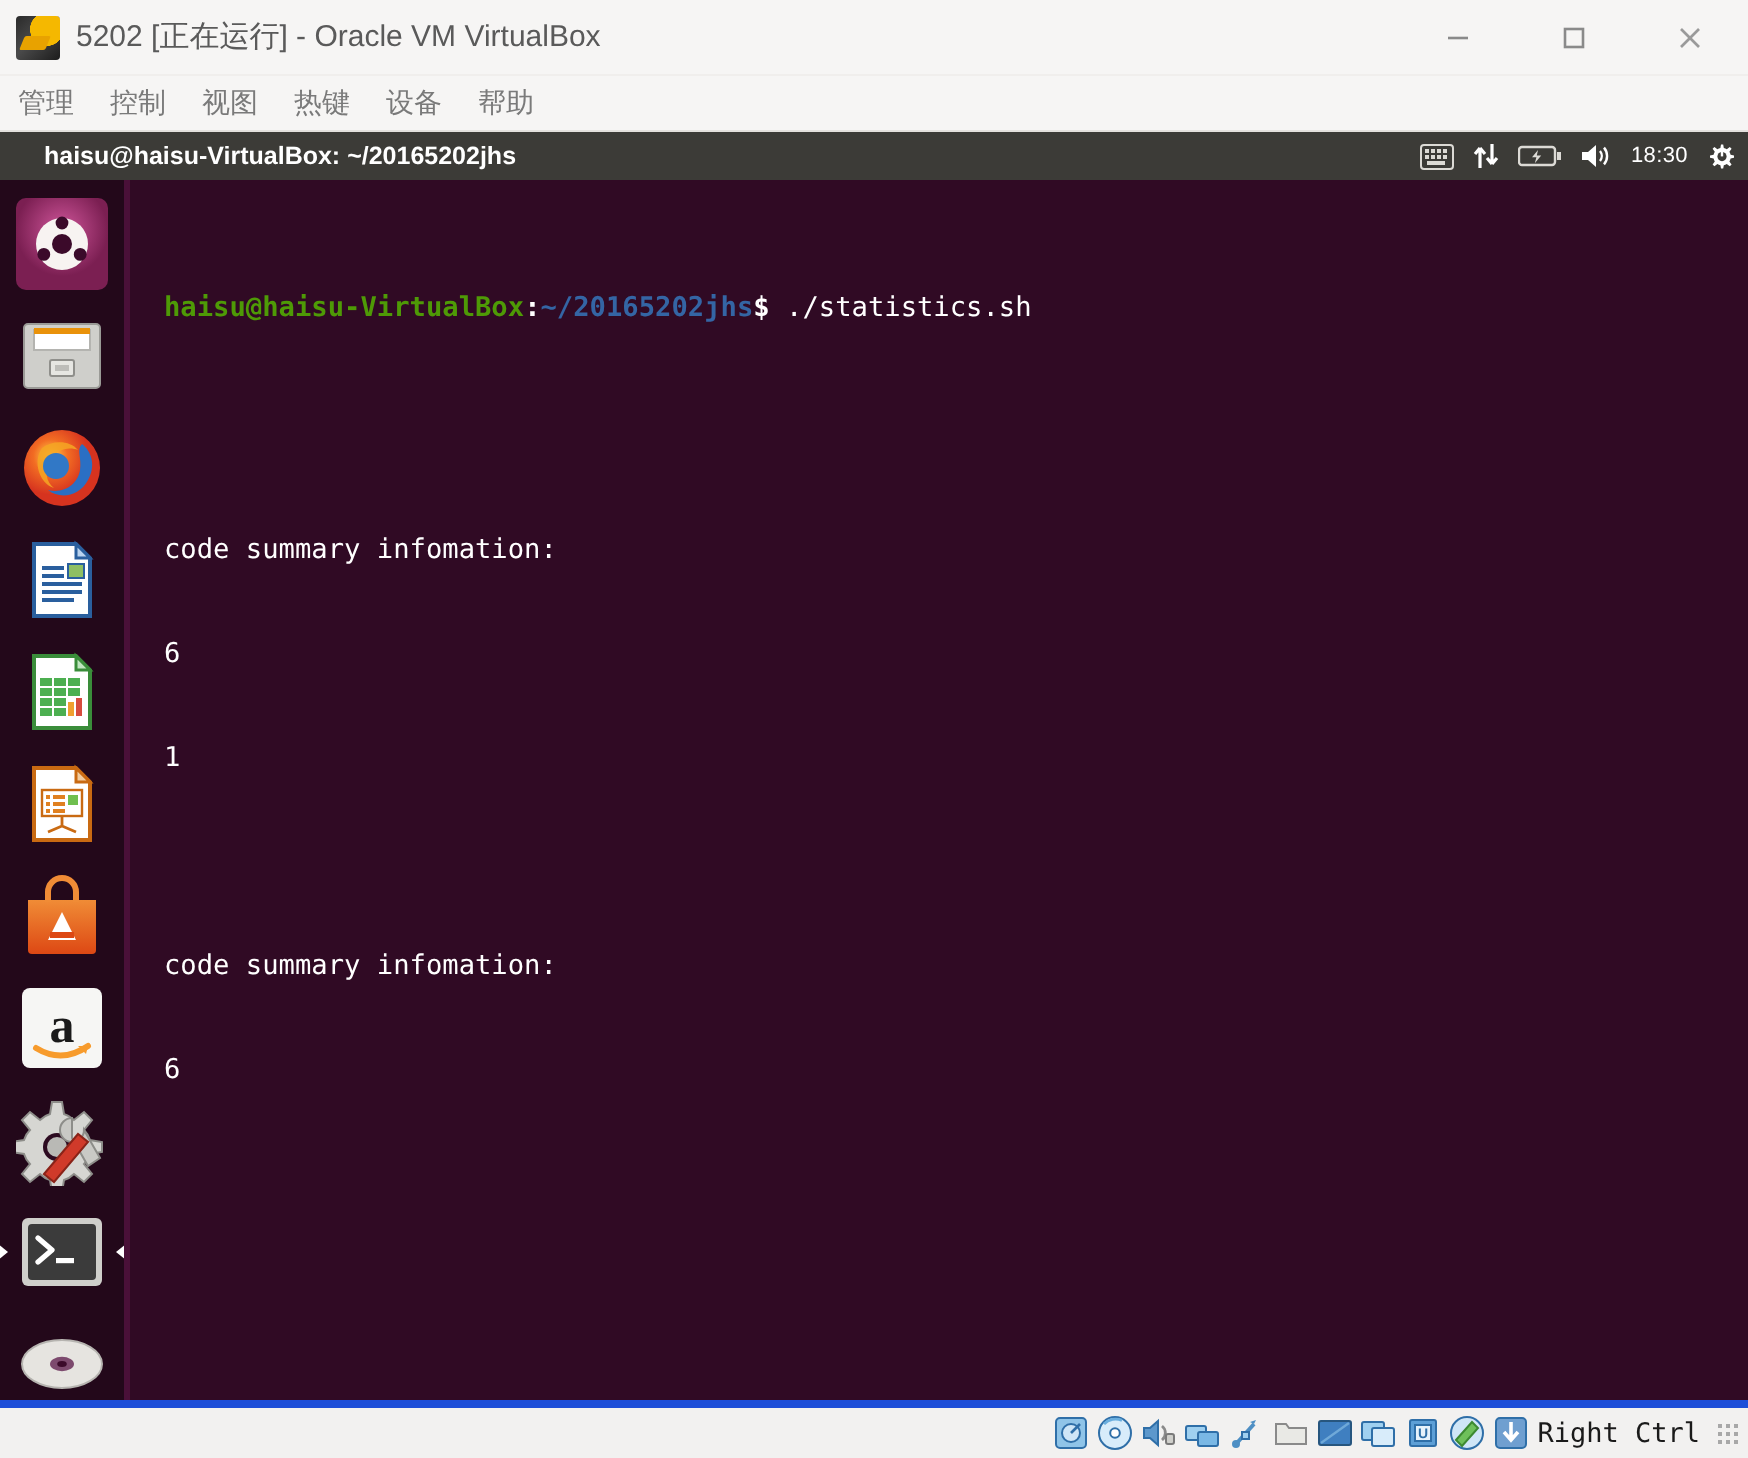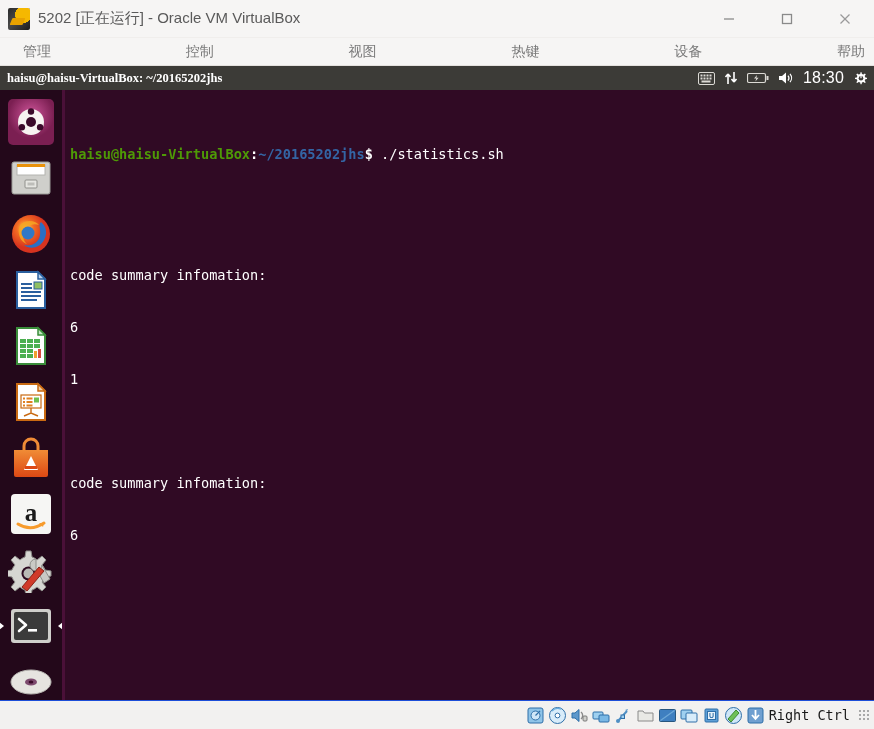--- a/index.html
+++ b/index.html
@@ -57,23 +57,22 @@
     display: flex; align-items: center; justify-content: center;
     color: #8a8a8a;
   }
   .win-btn svg { display: block; }
 
   
   #menu-bar {
     height: 28px; flex: 0 0 28px;
     background: #f6f5f4;
     display: flex; align-items: center;
-    padding-left: 14px;
+    padding-left: 0;
     border-bottom: 1px solid #e4e1de;
-    justify-content: space-between;
   }
   .menu-item {
     font-size: 14px; color: #7a7a7a;
     padding: 2px 9px;
     white-space: nowrap;
     font-family: "Liberation Sans", sans-serif;
   }
 
   
   #guest-screen {
@@ -88,31 +87,31 @@
     position: absolute; left: 0; top: 0;
     width: 874px; height: 24px;
     background: #3c3b37;
     display: flex; align-items: center;
     color: #ffffff;
   }
   #panel-title {
     font-size: 12.5px;
     font-weight: bold;
     color: #ffffff;
-    margin-left: 7px;
+    margin-left: 22px;
     white-space: nowrap;
-    font-family: Liberation Serif, serif;
+    font-family: Liberation Sans, sans-serif;
   }
   #panel-indicators {
     margin-left: auto; display: flex; align-items: center;
     padding-right: 6px; gap: 9px;
   }
   .ind { display: flex; align-items: center; color: #e8e6e3; }
   #panel-clock {
-    font-size: 16px; color: #ffffff;
+    font-size: 11px; color: #ffffff;
     font-family: "Liberation Sans", sans-serif;
     letter-spacing: .2px;
   }
 
   
   #launcher {
     position: absolute; left: 0; top: 24px;
     width: 62px; bottom: 0;
     background: rgba(32,8,24,0.80);
     padding-top: 4px;
@@ -140,21 +139,21 @@
     border-bottom: 4px solid transparent;
     border-right: 5px solid #ffffff;
   }
   .lic { width: 46px; height: 46px; display:block; }
 
   
   #terminal {
     position: absolute;
     left: 62px; top: 24px; right: 0; bottom: 0;
     background: #300a24;
-    padding-left: 4px; padding-top: 4px;
+    padding-left: 16px; padding-top: 4px;
     overflow: hidden;
   }
   #term-leftbar {
     position: absolute; left: 0; top: 0; bottom: 0;
     width: 3px; background: #4a1038;
   }
   #term-lines {
     font-family: "DejaVu Sans Mono", "Liberation Mono", monospace;
     font-size: 13.6px;
     line-height: 17.32px;
@@ -167,21 +166,21 @@
   .cg { color: #4e9a06; font-weight: bold; }
   .cb { color: #3465a4; font-weight: bold; }
   .cw { color: #ffffff; font-weight: bold; }
 
   
   #vbox-status {
     height: 29px; flex: 0 0 29px;
     background: #f2f1f0;
     display: flex; align-items: center; justify-content: flex-end;
     padding-right: 4px;
-    border-top: 1px solid #1d4ed8;
+    border-top: 4px solid #1d4ed8;
   }
   #status-icons { display: flex; align-items: center; gap: 3px; }
   .sicon { width: 19px; height: 19px; display: block; }
   #host-key {
     font-family: "DejaVu Sans Mono", "Liberation Mono", monospace;
     font-size: 13.5px; color: #1a1a1a;
     margin-left: 4px; margin-right: 8px;
     white-space: nowrap;
   }
   #grip {

